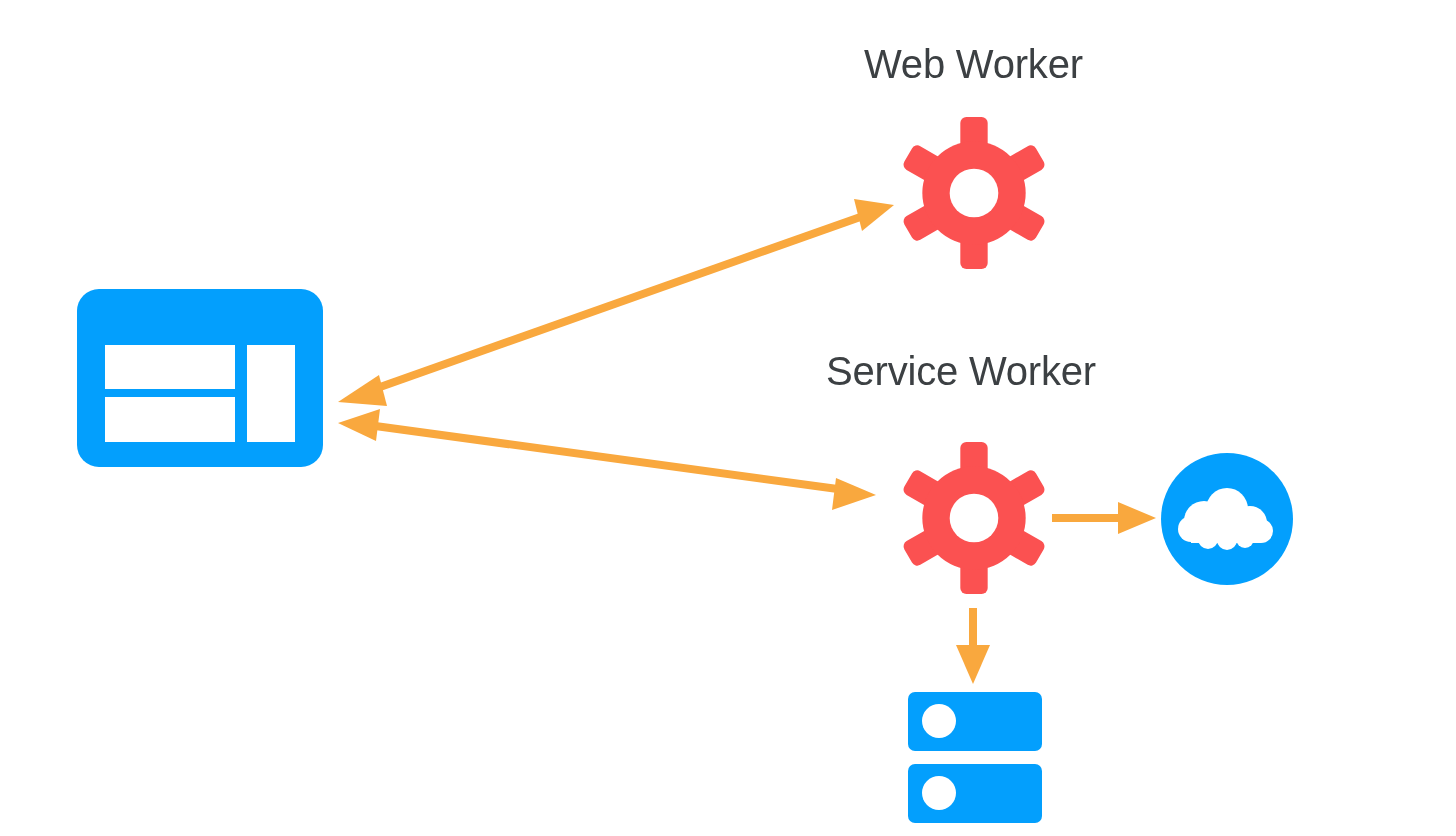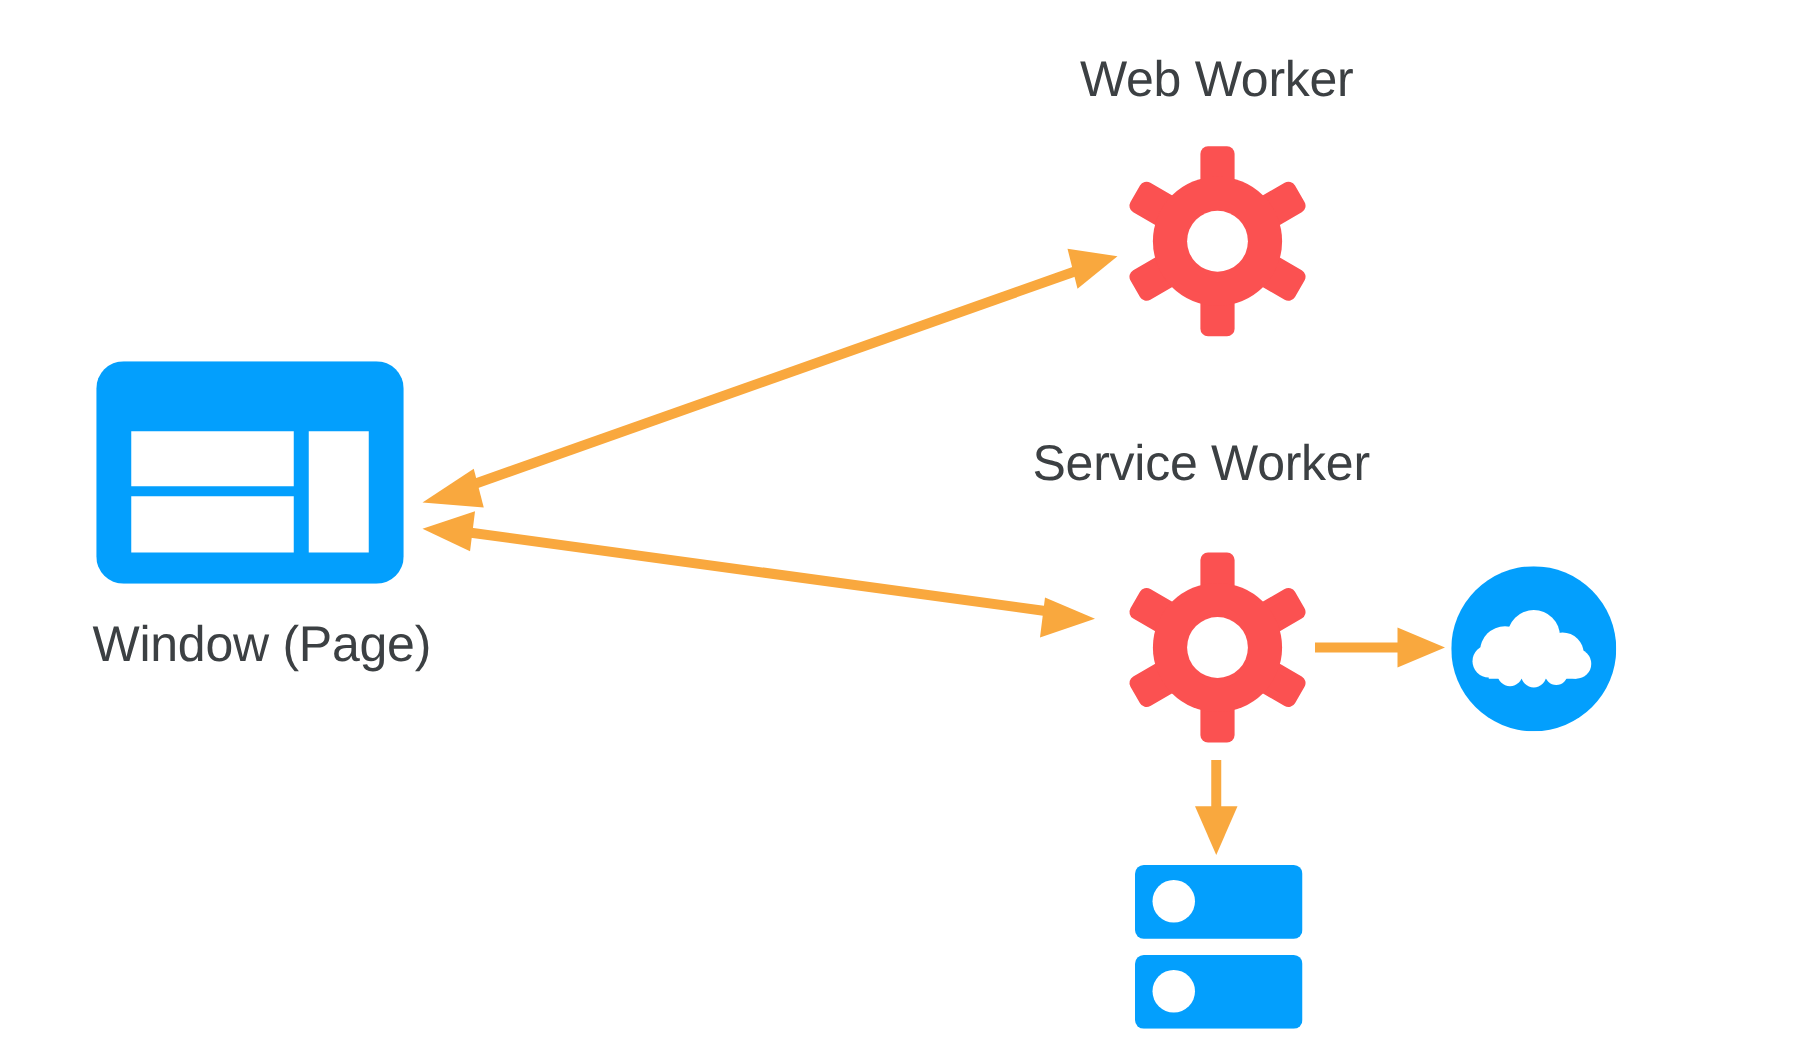--- a/index.html
+++ b/index.html
@@ -80,21 +80,20 @@
     <g>
       <line x1="973" y1="608" x2="973" y2="650" stroke="#f9a83e" stroke-width="8" stroke-linecap="butt"></line>
       <polygon points="973,684 956,645 990,645" fill="#f9a83e"></polygon>
     </g>
   </svg>
 
   <div class="label" id="label-web-worker">Web Worker</div>
 
   <div class="label" id="label-service-worker">Service Worker</div>
 
-  <div class="label" id="label-window">Window (Page)</div>
 
   <div class="node" id="window-node">
     <svg width="246" height="178" viewBox="0 0 246 178" xmlns="http://www.w3.org/2000/svg">
       <rect x="0" y="0" width="246" height="178" rx="22" ry="22" fill="#039ffd"></rect>
       <rect x="28" y="56" width="130" height="44" fill="#ffffff"></rect>
       <rect x="28" y="108" width="130" height="45" fill="#ffffff"></rect>
       <rect x="170" y="56" width="48" height="97" fill="#ffffff"></rect>
     </svg>
   </div>
 

